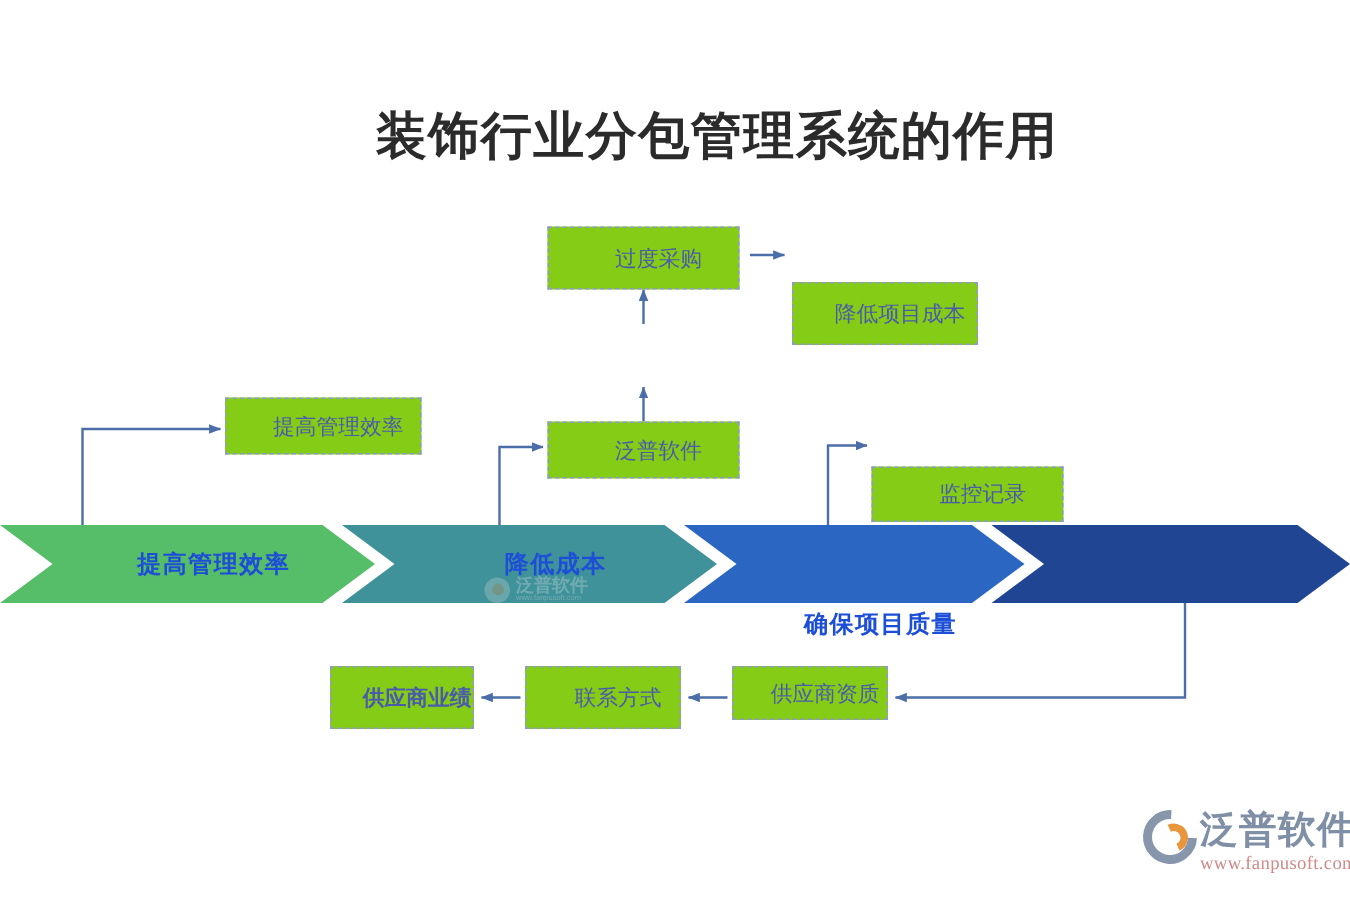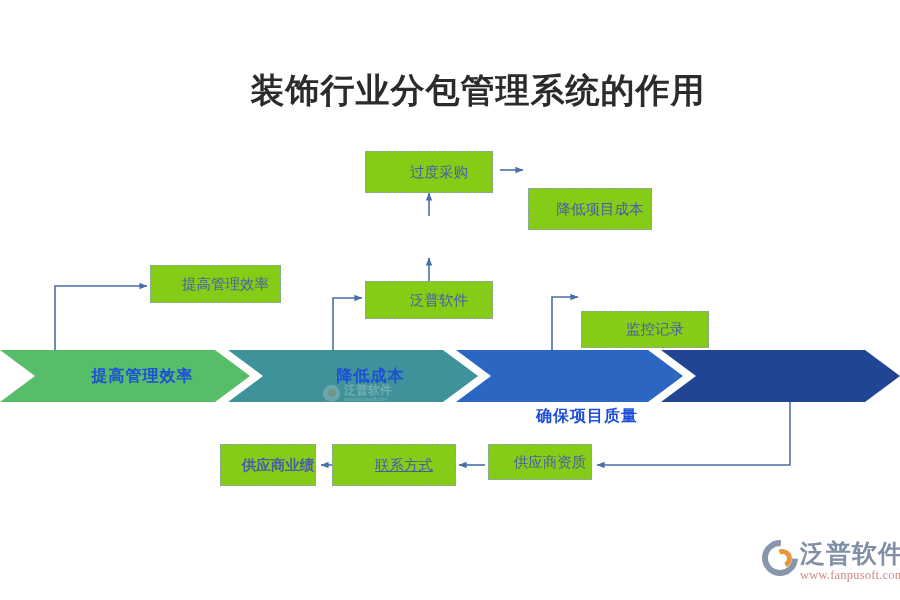--- a/index.html
+++ b/index.html
@@ -183,21 +183,21 @@
 
 
   <div class="node" style="left:365px;top:151px;width:128px;height:42px;">过度采购</div>
 
   <div class="node" style="left:528px;top:151px;width:124px;height:42px;margin-top:37px;">降低项目成本</div>
 
   <div class="node" style="left:581px;top:279px;width:128px;height:37px;margin-top:32px;">监控记录</div>
 
   <div class="node" style="left:488px;top:444px;width:104px;height:36px;">供应商资质</div>
 
-  <div class="node" style="left:332px;top:444px;width:124px;height:42px;text-decoration:underline;">联系方式</div>
+  <div class="node" style="left:350px;top:444px;width:104px;height:42px;">联系方式</div>
 
   <div class="node" style="left:220px;top:444px;width:96px;height:42px;font-weight:bold;">供应商业绩</div>
 
   <div class="logo">
     <div class="logo-mark">
       <div class="logo-ring"></div>
       <div class="logo-swoosh"></div>
     </div>
     <div class="logo-txt">
       <div class="logo-name">泛普软件</div>

